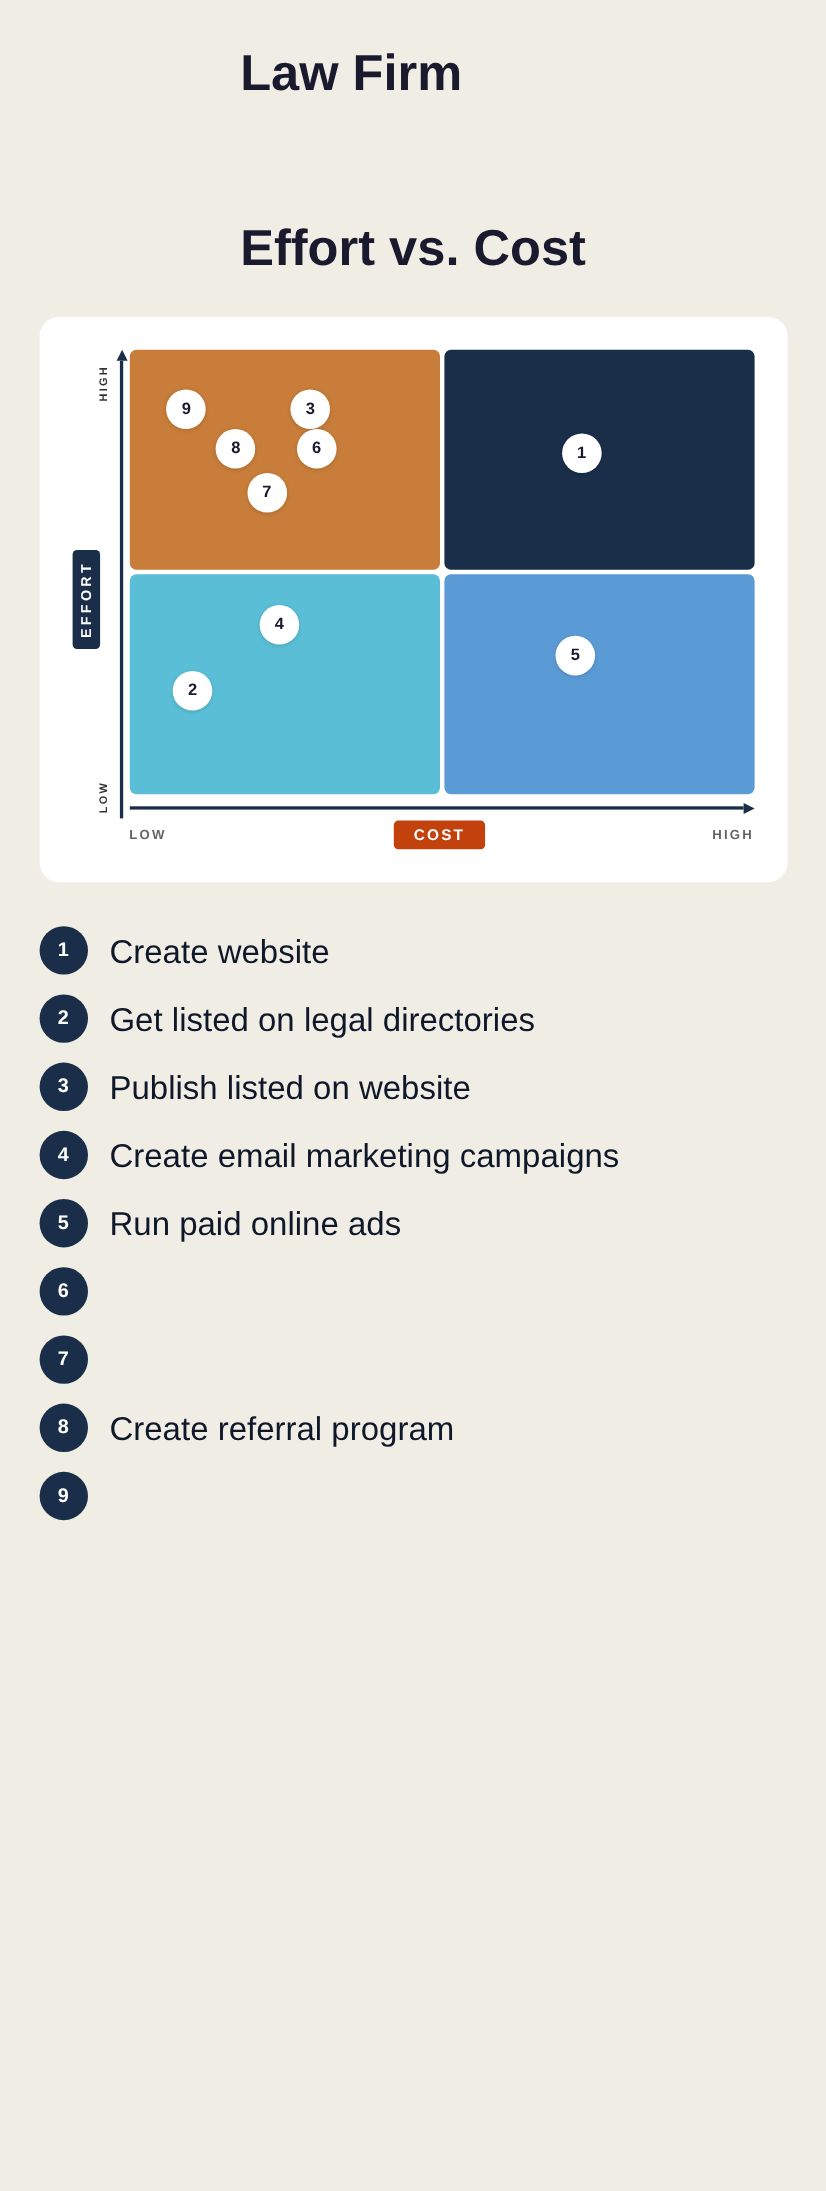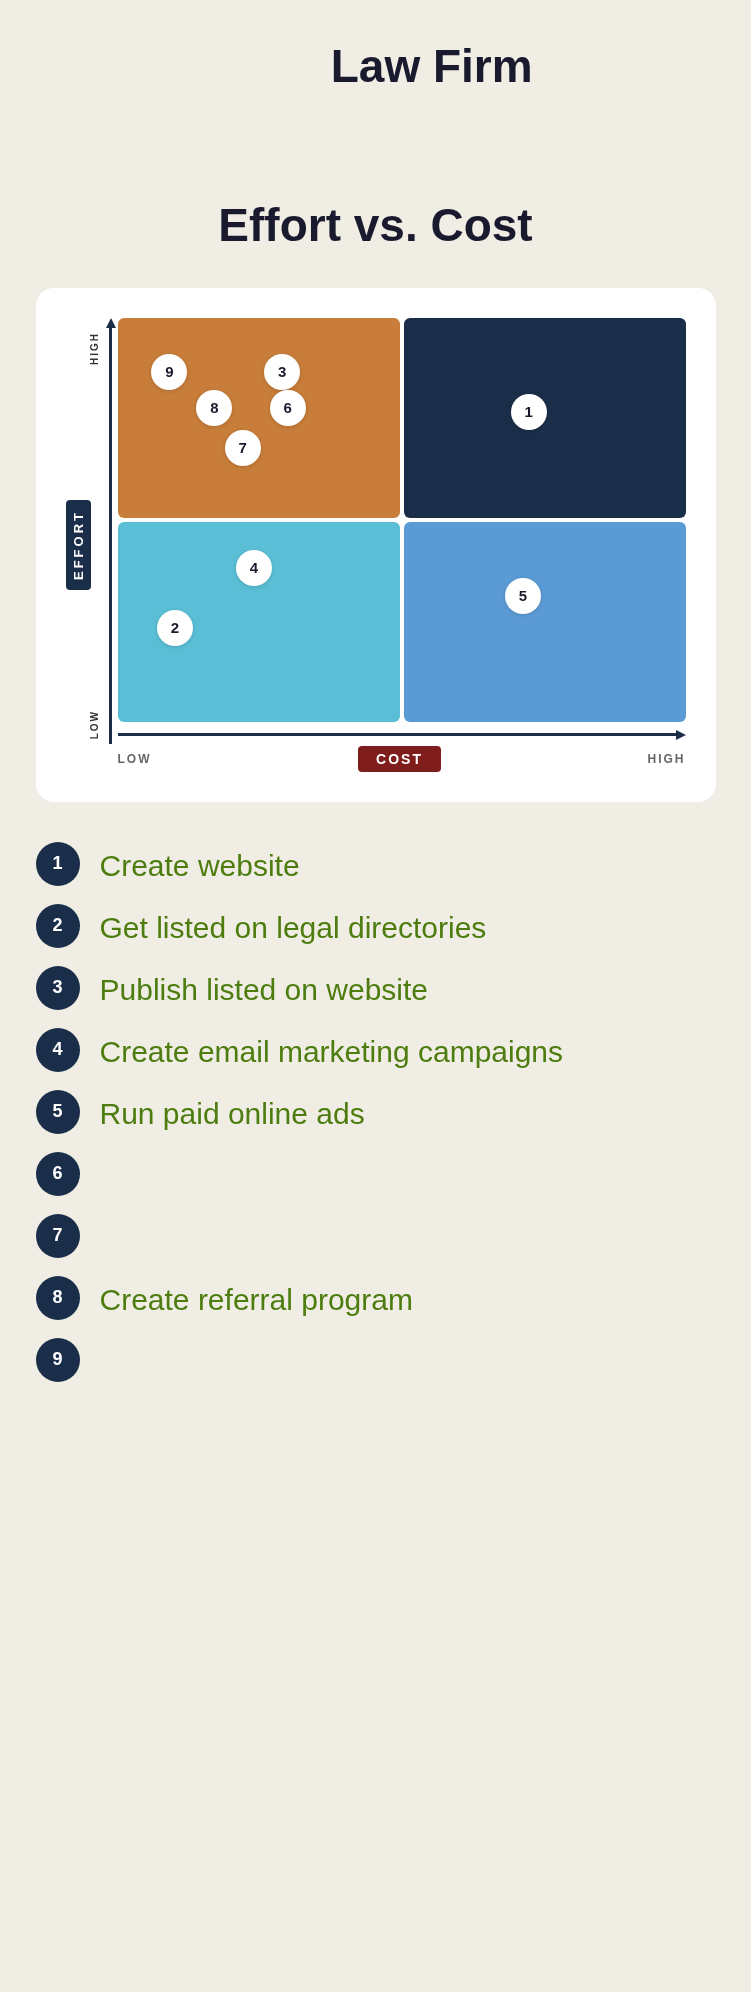--- a/index.html
+++ b/index.html
@@ -9,21 +9,21 @@
       min-height: 1992px;
       background-color: #f0ede4;
       font-family: 'Georgia', serif;
       display: flex;
       flex-direction: column;
       align-items: center;
       padding: 40px 30px 60px 30px;
     }
 
     .title {
-      text-align: right;
+      text-align: left;
       font-size: 46px;
       font-weight: 900;
       color: #1a1a2e;
       line-height: 1.15;
       margin-bottom: 36px;
       font-family: Arial, sans-serif;
     }
 
     .chart-container {
       background: #fff;
@@ -117,21 +117,21 @@
       justify-content: center;
       font-size: 18px;
       font-weight: 900;
       font-family: Arial, sans-serif;
       flex-shrink: 0;
     }
 
     .legend-text {
       font-size: 30px;
       font-weight: 500;
-      color: #4d7c0f;
+      color: #0f172a;
       font-family: Arial, sans-serif;
       line-height: 1.3;
       padding-top: 4px;
     }
 
     .chart-inner {
       display: flex;
       flex-direction: row;
       width: 100%;
       position: relative;
@@ -210,21 +210,21 @@
 
       <div style="margin-top:6px; display:flex; flex-direction:column;">
 
         <div style="display:flex; align-items:center; height:14px;">
           <div style="flex:1; height:3px; background:#1a2e4a;"></div>
           <div style="width:0;height:0;border-top:5px solid transparent;border-bottom:5px solid transparent;border-left:10px solid #1a2e4a;"></div>
         </div>
 
         <div style="display:flex; flex-direction:row; justify-content:space-between; align-items:center; margin-top:4px;">
           <span style="font-size:12px; font-weight:700; color:#666; letter-spacing:2px; font-family:Arial,sans-serif;">LOW</span>
-          <span style="background:#7f1d1d; color:#fff; padding:5px 18px; border-radius:4px; font-size:14px; font-weight:900; letter-spacing:2px; font-family:Arial,sans-serif;">COST</span>
+          <span style="background:#c2410c; color:#fff; padding:5px 18px; border-radius:4px; font-size:14px; font-weight:900; letter-spacing:2px; font-family:Arial,sans-serif;">COST</span>
           <span style="font-size:12px; font-weight:700; color:#666; letter-spacing:2px; font-family:Arial,sans-serif;">HIGH</span>
         </div>
       </div>
 
     </div>
   </div>
 </div>
 
 <div class="legend-list" id="legend-container">
 <div class="legend-item">

